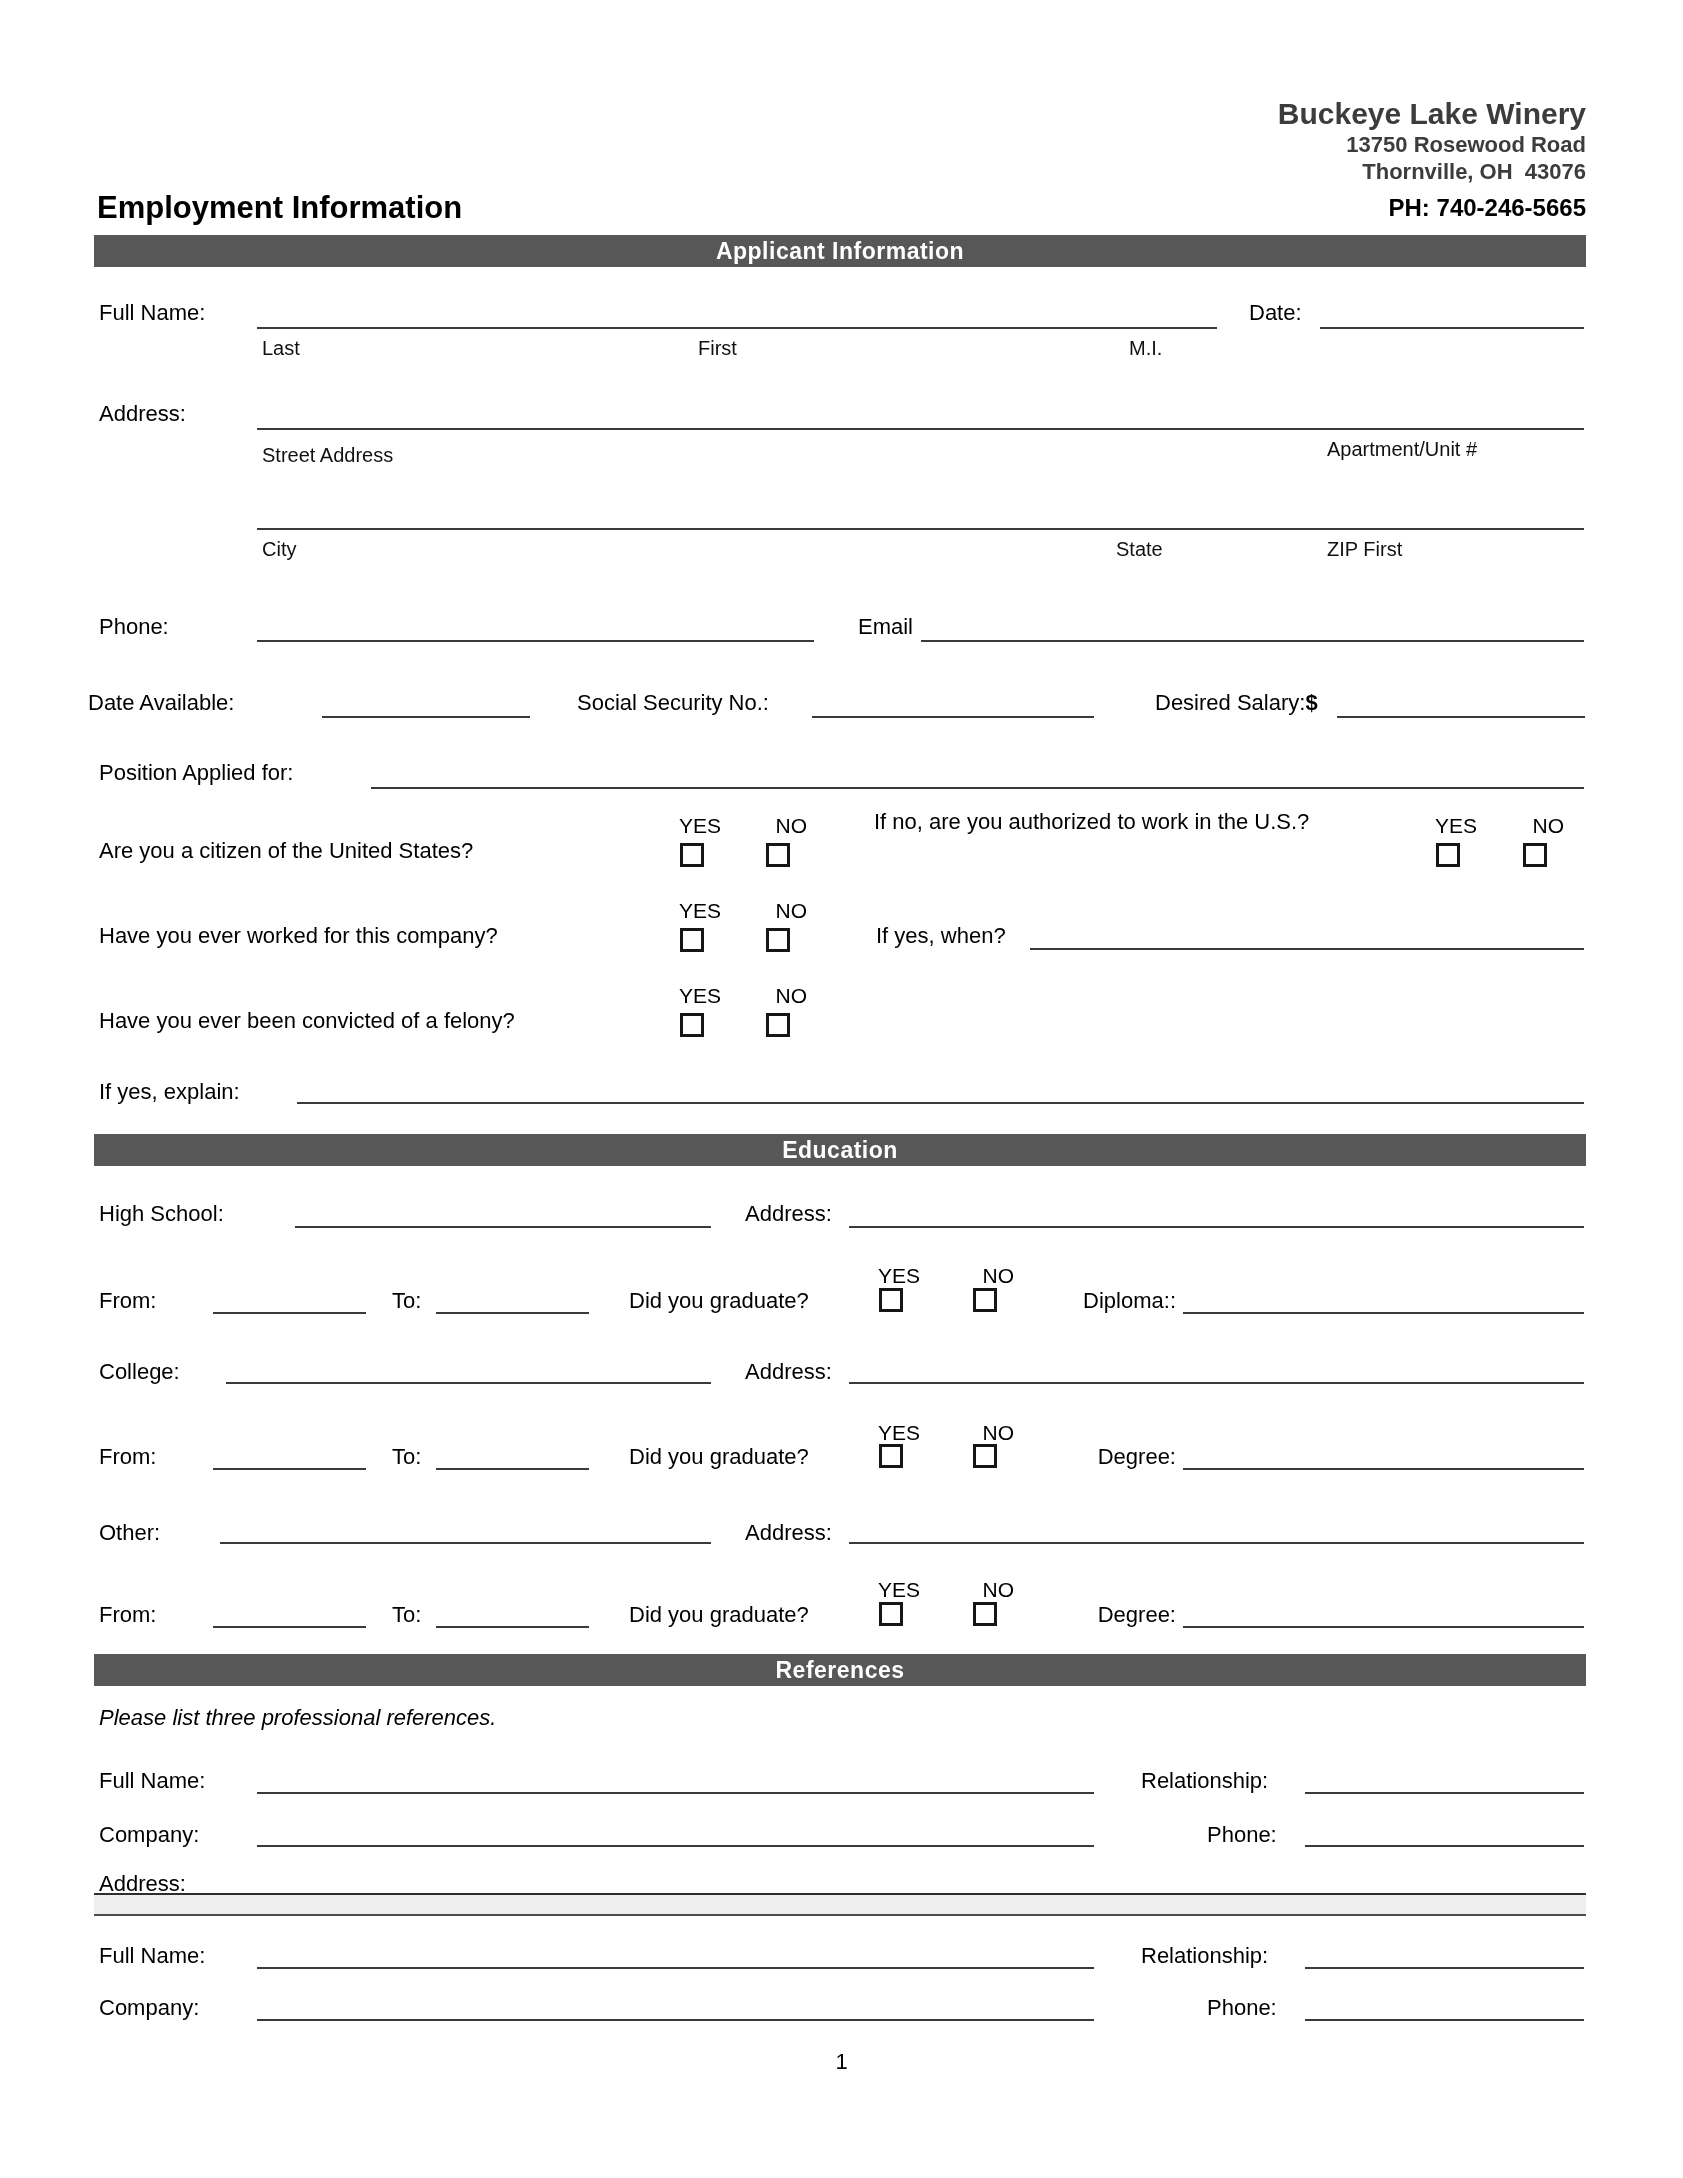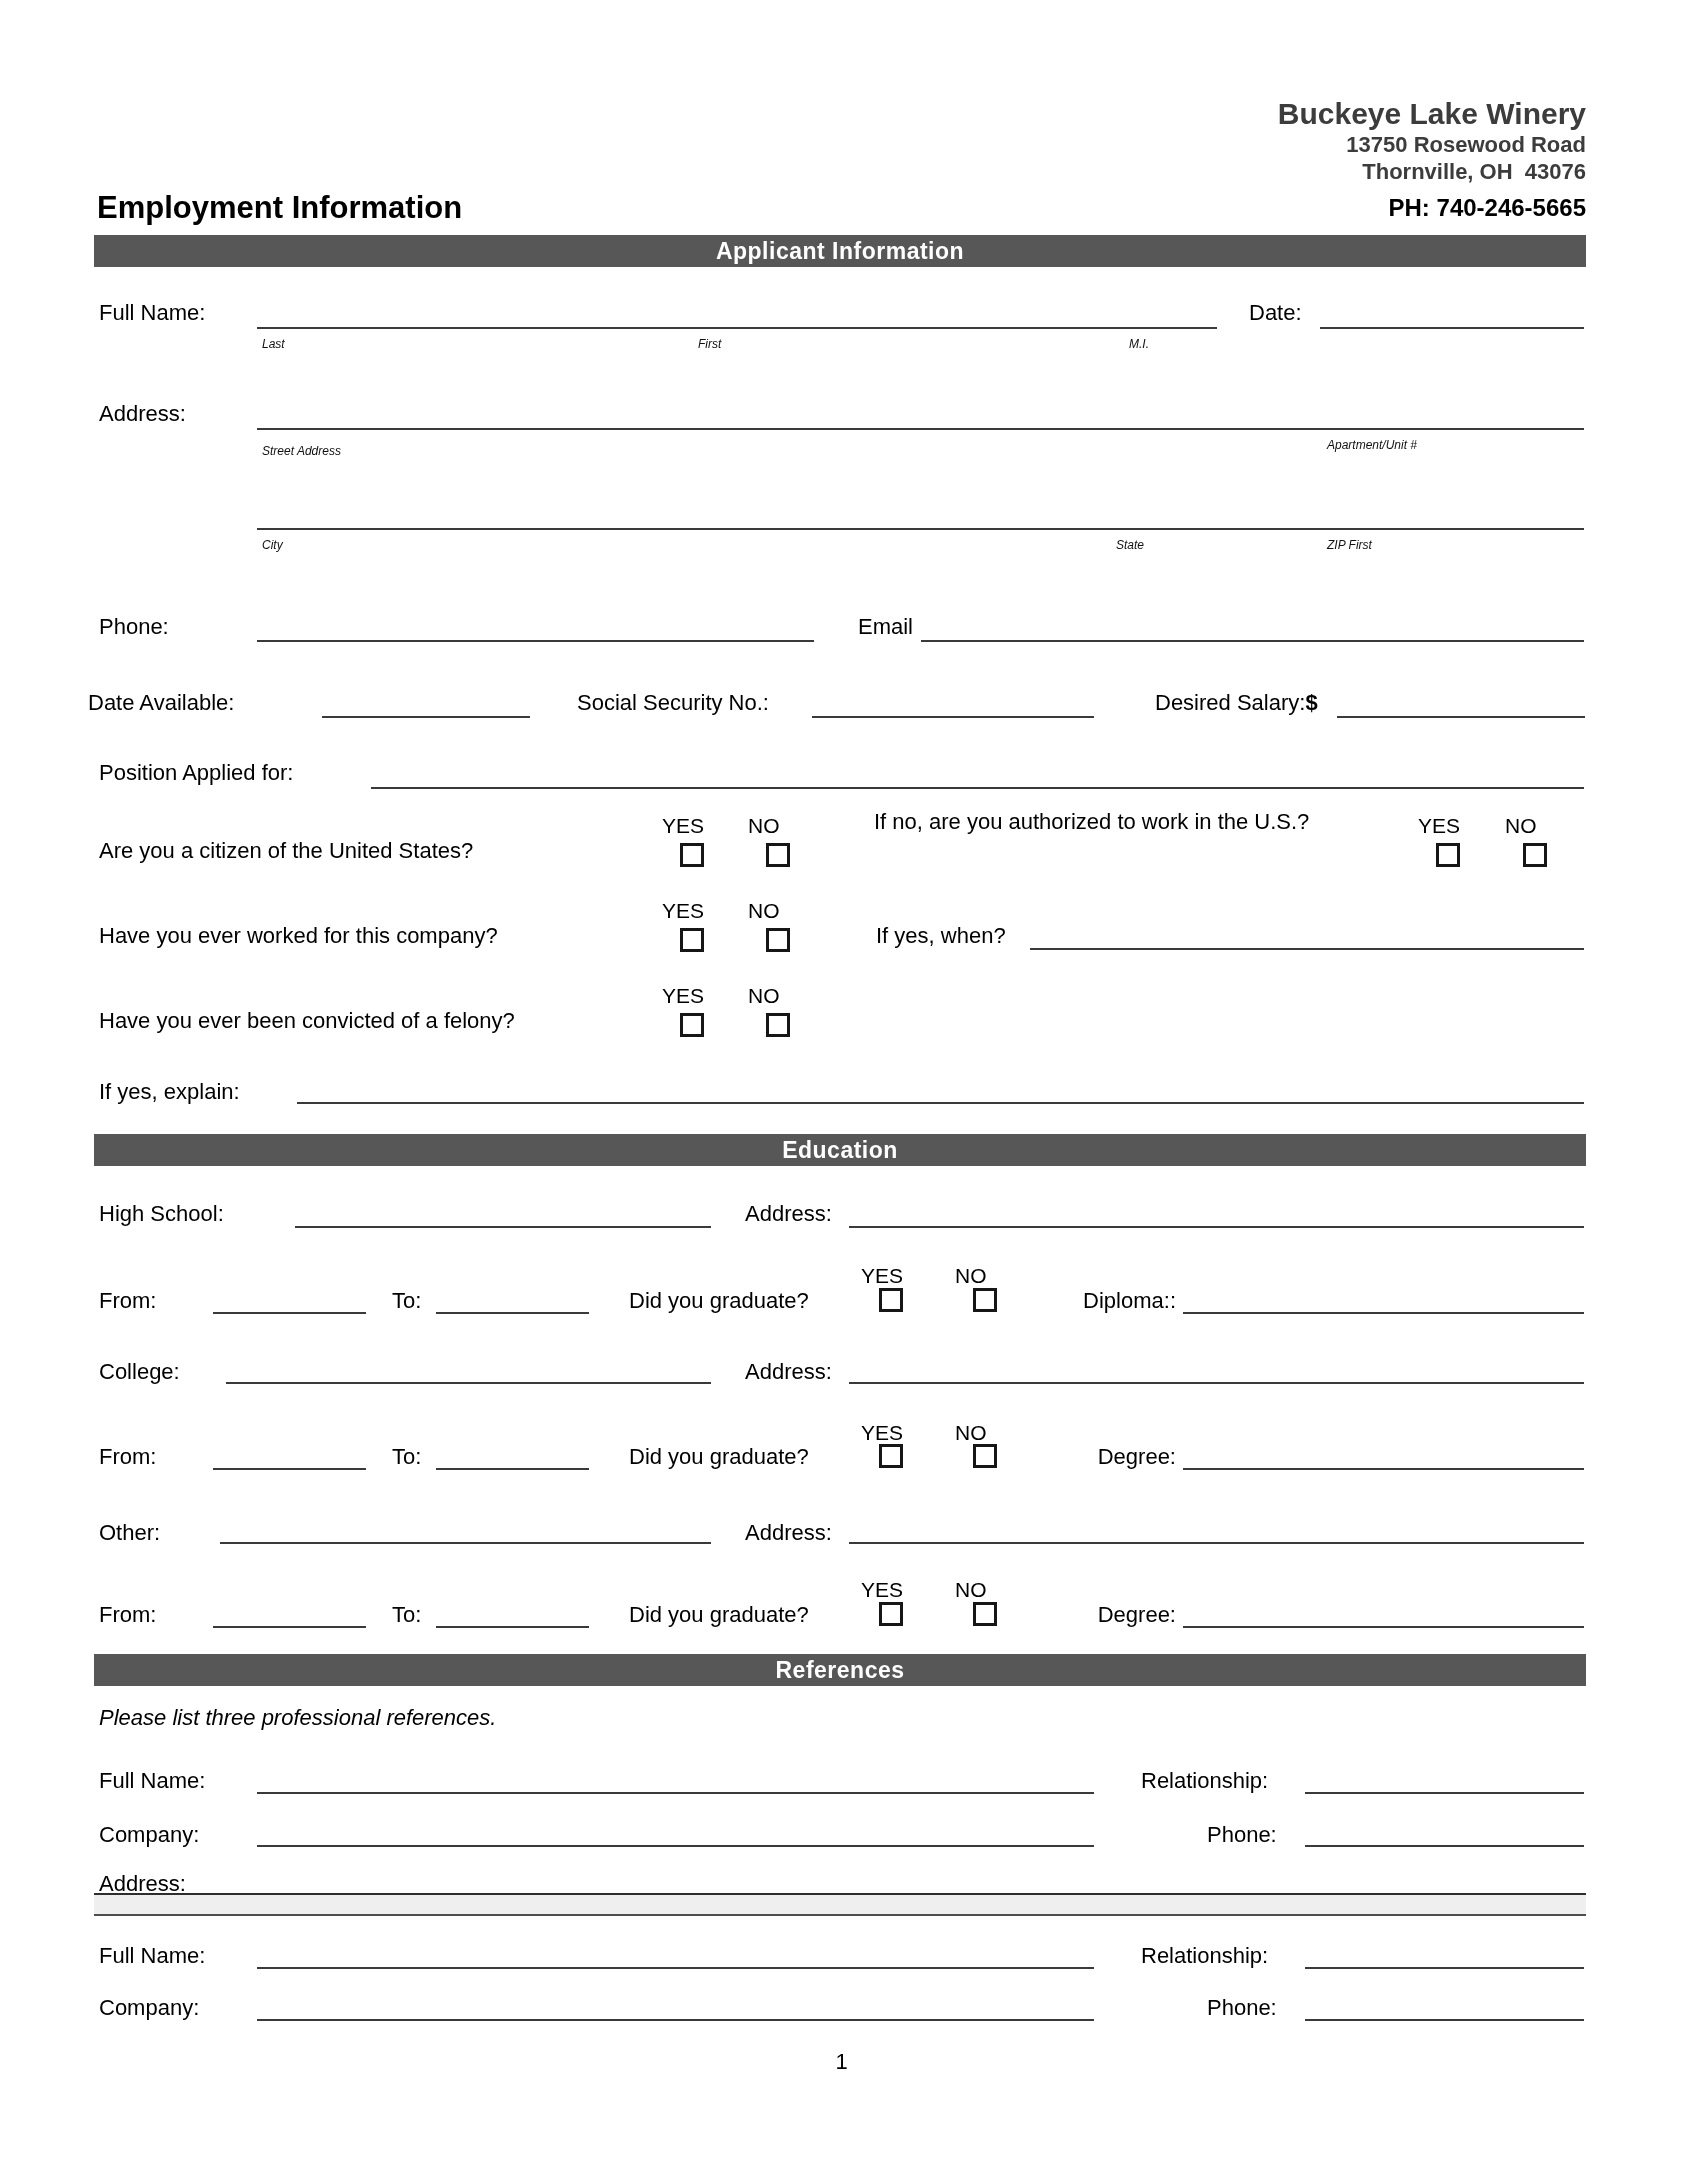--- a/index.html
+++ b/index.html
@@ -1,23 +1,23 @@
 <!DOCTYPE html>
 <html><head>
 <meta charset="utf-8">
 <style>
   html,body{margin:0;padding:0}
   body{width:1683px;height:2178px;position:relative;background:#fff;color:#000;
        font-family:"Liberation Sans","DejaVu Sans",sans-serif;overflow:hidden}
   .abs{position:absolute}
   .lbl{font-size:22px;line-height:1.15;white-space:nowrap}
-  .sub{font-size:12px;font-style:italic;line-height:1;white-space:nowrap;color:#111}
+  .sub{font-size:20px;line-height:1;white-space:nowrap;color:#111}
   .line{border-bottom:2px solid #3a3a3a;height:0}
   .cb{width:24px;height:24px;border:3px solid #161616;box-sizing:border-box;background:#fff}
-  .yn{font-size:21px;line-height:1;text-align:left;width:59px;white-space:nowrap}
+  .yn{font-size:21px;line-height:1;text-align:right;width:59px;white-space:nowrap}
   .bar{left:94px;width:1492px;height:32px;background:#575757;color:#fff;font-weight:bold;
        font-size:23px;text-align:center;line-height:33px;letter-spacing:0.5px}
   .pre{white-space:pre}
   .ralign{text-align:right}
 </style>
 </head>
 <body>
 
 <div class="abs ralign" style="right:97px;top:97px">
   <div style="font-size:30px;font-weight:bold;color:#3c3c3c;line-height:34px">Buckeye Lake Winery</div>

